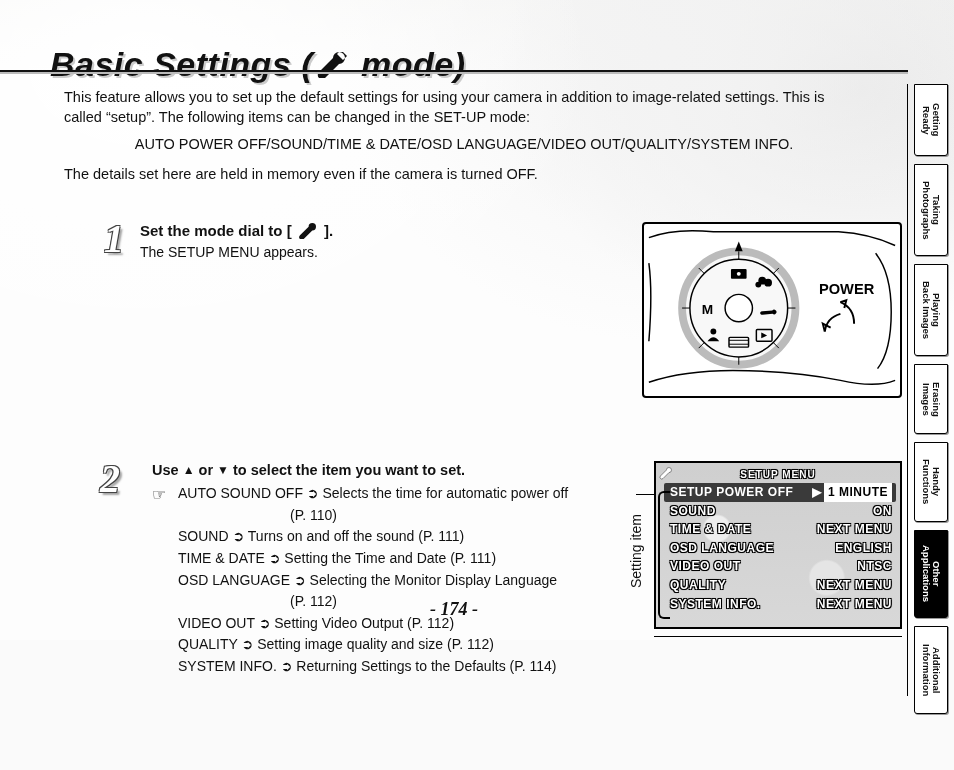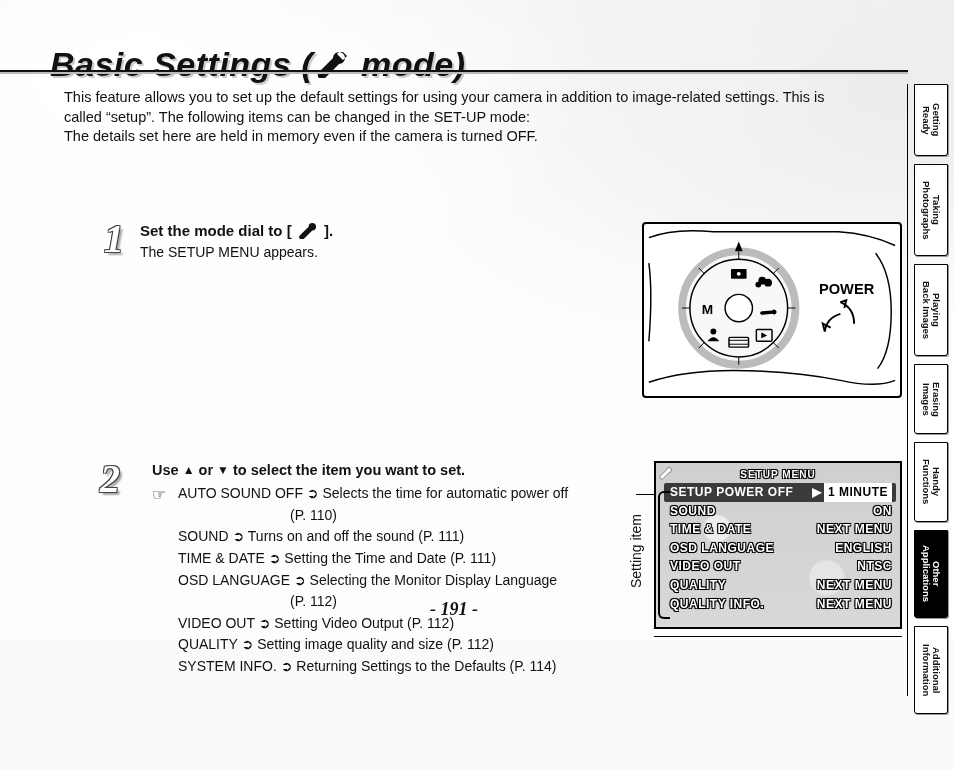--- a/index.html
+++ b/index.html
@@ -279,20 +279,21 @@
 
   <h1 class="title">
     <span>Basic Settings (</span><span class="wrench-icon"><svg width="38" height="26" viewBox="0 0 38 26">
           <path d="M6 20 L20 6 A6 6 0 1 1 26 12 L12 26 A4 4 0 1 1 6 20 Z M24 2 L30 8 L34 4 L28 -2 Z" fill="#111"></path>
         </svg></span><span> mode)</span>
   </h1>
   <div class="title-underline"></div>
 
   <div class="intro">
     <div>This feature allows you to set up the default settings for using your camera in addition to image-related settings. This is called “setup”. The following items can be changed in the SET-UP mode:</div>
+    <div class="capline">AUTO POWER OFF/SOUND/TIME &amp; DATE/OSD LANGUAGE/VIDEO OUT/QUALITY/SYSTEM INFO.</div>
     <div>The details set here are held in memory even if the camera is turned OFF.</div>
   </div>
 
   <div class="step-num step1-num">1</div>
   <div class="step1-text">
     <div class="line1">
       <span>Set the mode dial to [ </span><span class="wrench-icon"><svg width="24" height="16" viewBox="0 0 38 26">
             <path d="M6 20 L20 6 A6 6 0 1 1 26 12 L12 26 A4 4 0 1 1 6 20 Z" fill="#111"></path>
           </svg></span><span> ].</span>
     </div>
@@ -416,21 +417,21 @@
         </div>
       <div class="menu-row">
           <span class="k">VIDEO OUT</span>
           <span class="v">NTSC</span>
         </div>
       <div class="menu-row">
           <span class="k">QUALITY</span>
           <span class="v">NEXT MENU</span>
         </div>
       <div class="menu-row">
-          <span class="k">QUALITY INFO.</span>
+          <span class="k">SYSTEM INFO.</span>
           <span class="v">NEXT MENU</span>
         </div>
     </div>
   </div>
   <div class="setup-underline"></div>
 
   <div class="tabs-divider"></div>
   <div class="tabs">
     <div class="tab t1">
         <span>Getting
@@ -455,15 +456,15 @@
     <div class="tab t6 active">
         <span>Other
 Applications</span>
       </div>
     <div class="tab t7">
         <span>Additional
 Information</span>
       </div>
   </div>
 
-  <div class="page-number">- 191 -</div>
+  <div class="page-number">- 174 -</div>
 
 </div>
 
 </body></html>

